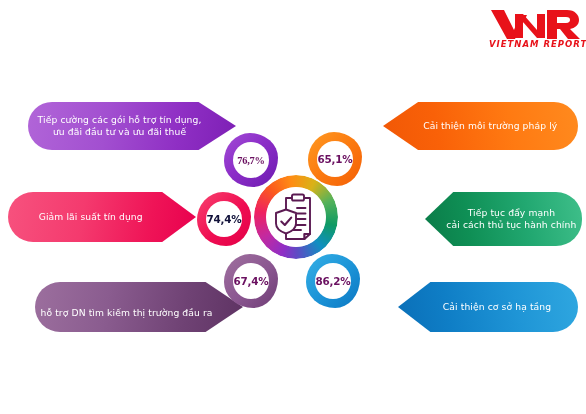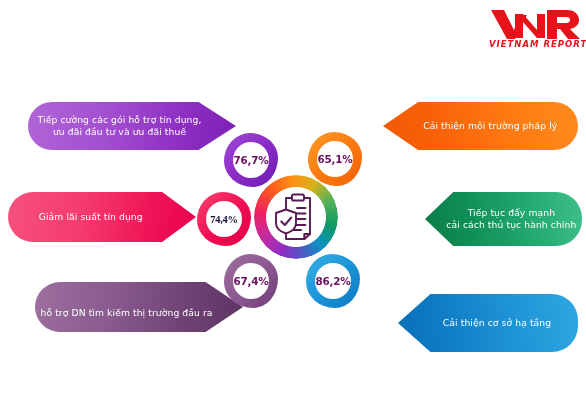--- a/index.html
+++ b/index.html
@@ -47,46 +47,46 @@
   #b-credit{left:28px;top:102px;width:208px;height:48px;
     background:linear-gradient(100deg,#b165d8 0%,#a24fd0 38%,#8f2fc4 72%,#7d1fb5 100%);}
   #b-rate{left:8px;top:192px;width:188px;height:50px;
     background:linear-gradient(100deg,#f7527e 0%,#f43a6e 40%,#ef1457 75%,#e8004e 100%);}
   #b-market{left:35px;top:282px;width:208px;height:50px;
     background:linear-gradient(100deg,#9c6f9e 0%,#8a5c8f 35%,#6f4274 72%,#5e3363 100%);}
   #b-legal{left:383px;top:102px;width:195px;height:48px;
     background:linear-gradient(260deg,#ff8a1e 0%,#ff7a12 35%,#f96108 72%,#f15806 100%);}
   #b-admin{left:425px;top:192px;width:157px;height:54px;
     background:linear-gradient(260deg,#3fbf8a 0%,#22a871 35%,#0f8f55 72%,#0a7b48 100%);}
-  #b-infra{left:398px;top:282px;width:180px;height:58px;
-    background:linear-gradient(260deg,#2fa7e0 0%,#1f95d6 35%,#0f7ec6 72%,#0a6fb8 100%);margin-top:12px;}
+  #b-infra{left:398px;top:282px;width:180px;height:50px;
+    background:linear-gradient(260deg,#2fa7e0 0%,#1f95d6 35%,#0f7ec6 72%,#0a6fb8 100%);}
 
   
   .donut{position:absolute;width:54px;height:54px;}
   .donut .blob{
     position:absolute;left:0;top:0;width:54px;height:54px;
     border-radius:48% 52% 46% 54% / 52% 46% 54% 48%;
   }
   .donut .hole{
     position:absolute;left:9px;top:9px;width:36px;height:36px;
     background:#ffffff;border-radius:50%;
   }
   .donut .val{
     position:absolute;left:0;top:0;width:54px;height:54px;
     display:flex;align-items:center;justify-content:center;
     font-size:10.4px;font-weight:bold;letter-spacing:-.2px;
     color:#6a1060;
   }
-  #d1{left:224px;top:133px;}
+  #d1{left:224px;top:133px;font-family:Liberation Serif, serif;}
   #d1 .blob{background:linear-gradient(135deg,#a24cd6 0%,#8c2ec8 45%,#6d1bb0 100%);}
   #d2{left:308px;top:132px;}
   #d2 .blob{background:linear-gradient(135deg,#ff9a22 0%,#fb7a10 50%,#f45f06 100%);}
   #d3{left:197px;top:192px;}
   #d3 .blob{background:linear-gradient(135deg,#f8436f 0%,#ef0d52 55%,#e20047 100%);}
-  #d3 .val{color:#12123a;font-family:Liberation Serif, serif;}
+  #d3 .val{color:#12123a;}
   #d4{left:338px;top:192px;}
   #d4 .blob{background:linear-gradient(135deg,#3bbd86 0%,#15a069 55%,#0a8150 100%);}
   #d5{left:224px;top:254px;}
   #d5 .blob{background:linear-gradient(135deg,#a0709f 0%,#8a5690 55%,#6e3c74 100%);}
   #d6{left:306px;top:254px;}
   #d6 .blob{background:linear-gradient(135deg,#35b0e6 0%,#1b92d6 55%,#0b77c2 100%);}
 
   
   #center{position:absolute;left:254px;top:175px;width:84px;height:84px;}
   #center .ring{

